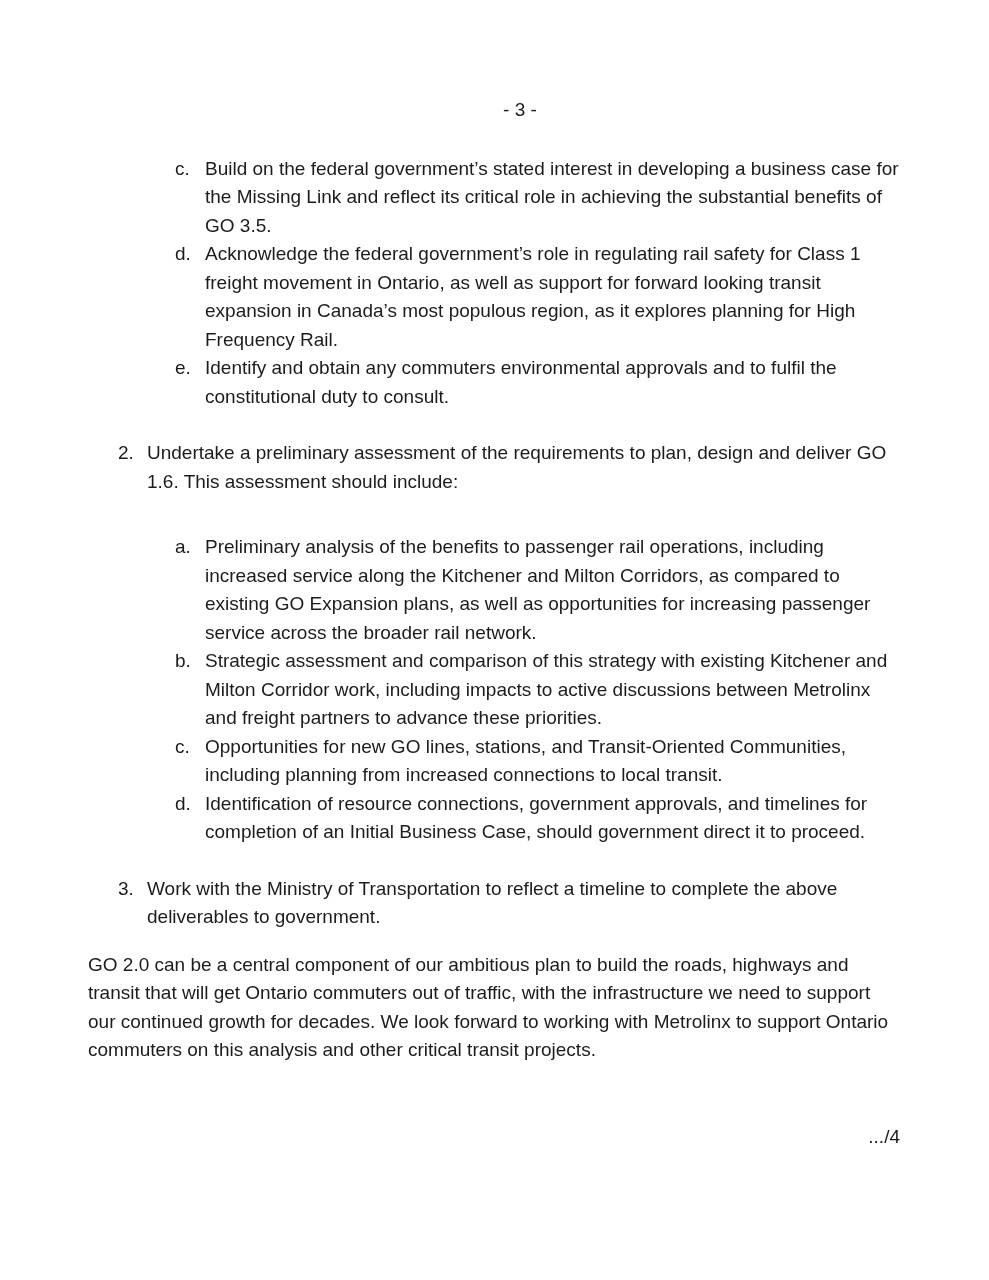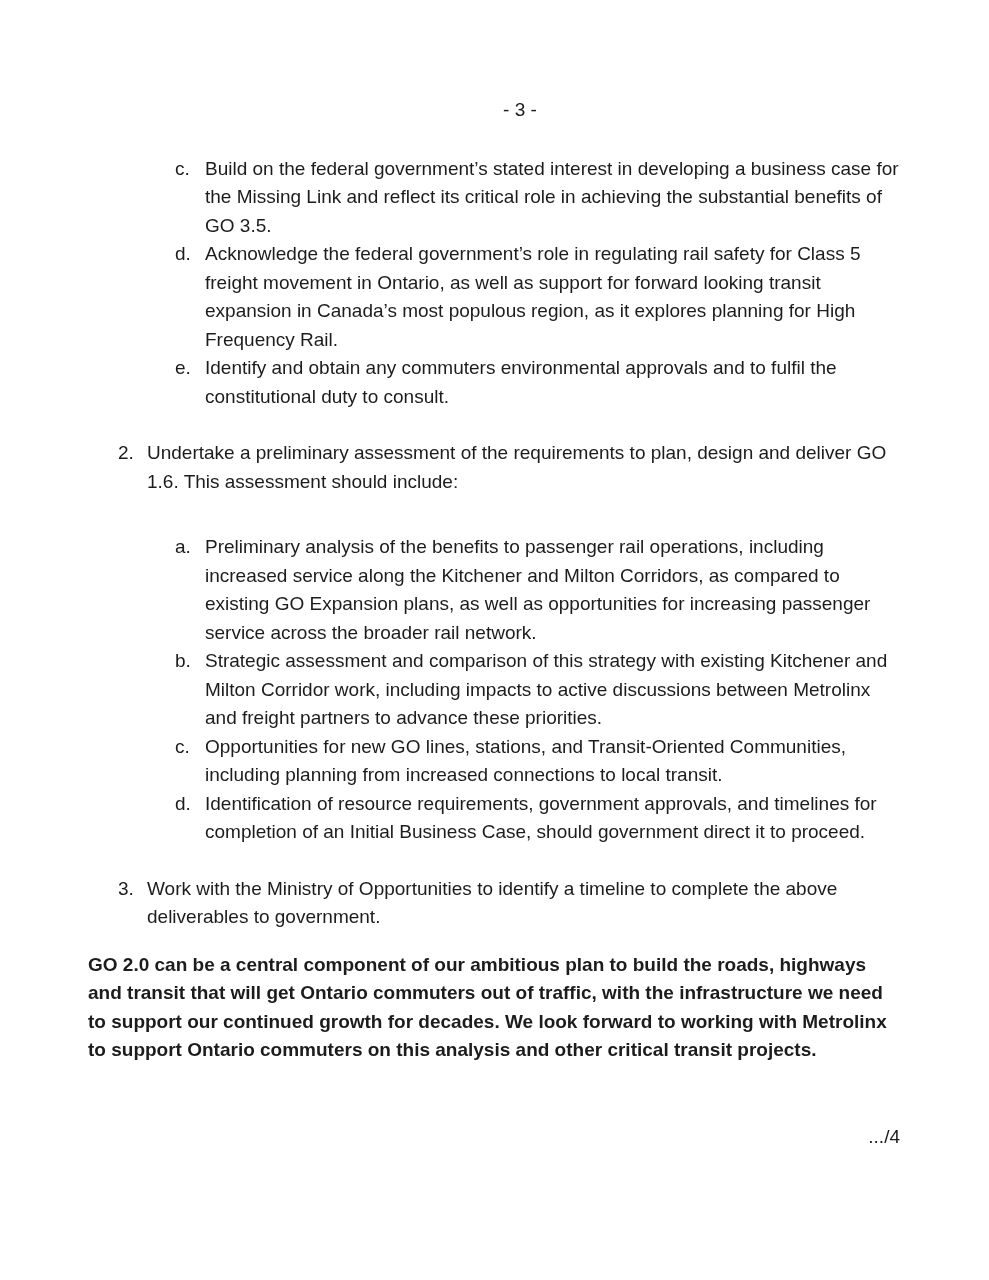--- a/index.html
+++ b/index.html
@@ -47,21 +47,20 @@
     flex: 0 0 29px;
   }
   .li-text {
     flex: 1 1 auto;
   }
   .gap-before-2 { margin-top: 28px; }
   .gap-before-sublist2 { margin-top: 37px; }
   .gap-before-3 { margin-top: 28px; }
   .closing-paragraph {
     margin-top: 19px;
-    font-weight: bold;
   }
   .page-footer {
     margin-top: 58px;
     text-align: right;
     padding-right: 0px;
   }
 </style>
 </head>
 <body>
 
@@ -69,21 +68,21 @@
 
   <div class="page-number">- 3 -</div>
 
   <div>
     <div class="li-row sub-item">
       <span class="li-label">c.</span>
       <span class="li-text">Build on the federal government’s stated interest in developing a business case for the Missing Link and reflect its critical role in achieving the substantial benefits of GO 3.5.</span>
     </div>
     <div class="li-row sub-item">
       <span class="li-label">d.</span>
-      <span class="li-text">Acknowledge the federal government’s role in regulating rail safety for Class 5 freight movement in Ontario, as well as support for forward looking transit expansion in Canada’s most populous region, as it explores planning for High Frequency Rail.</span>
+      <span class="li-text">Acknowledge the federal government’s role in regulating rail safety for Class 1 freight movement in Ontario, as well as support for forward looking transit expansion in Canada’s most populous region, as it explores planning for High Frequency Rail.</span>
     </div>
     <div class="li-row sub-item">
       <span class="li-label">e.</span>
       <span class="li-text">Identify and obtain any commuters environmental approvals and to fulfil the constitutional duty to consult.</span>
     </div>
   </div>
 
   <div class="li-row num-item gap-before-2">
     <span class="li-label">2.</span>
     <span class="li-text">Undertake a preliminary assessment of the requirements to plan, design and deliver GO 1.6. This assessment should include:</span>
@@ -97,26 +96,26 @@
     <div class="li-row sub-item">
       <span class="li-label">b.</span>
       <span class="li-text">Strategic assessment and comparison of this strategy with existing Kitchener and Milton Corridor work, including impacts to active discussions between Metrolinx and freight partners to advance these priorities.</span>
     </div>
     <div class="li-row sub-item">
       <span class="li-label">c.</span>
       <span class="li-text">Opportunities for new GO lines, stations, and Transit-Oriented Communities, including planning from increased connections to local transit.</span>
     </div>
     <div class="li-row sub-item">
       <span class="li-label">d.</span>
-      <span class="li-text">Identification of resource requirements, government approvals, and timelines for completion of an Initial Business Case, should government direct it to proceed.</span>
+      <span class="li-text">Identification of resource connections, government approvals, and timelines for completion of an Initial Business Case, should government direct it to proceed.</span>
     </div>
   </div>
 
   <div class="li-row num-item gap-before-3">
     <span class="li-label">3.</span>
-    <span class="li-text">Work with the Ministry of Opportunities to identify a timeline to complete the above deliverables to government.</span>
+    <span class="li-text">Work with the Ministry of Transportation to reflect a timeline to complete the above deliverables to government.</span>
   </div>
 
   <p class="closing-paragraph">GO 2.0 can be a central component of our ambitious plan to build the roads, highways and transit that will get Ontario commuters out of traffic, with the infrastructure we need to support our continued growth for decades. We look forward to working with Metrolinx to support Ontario commuters on this analysis and other critical transit projects.</p>
 
   <div class="page-footer">.../4</div>
 
 </div>
 
 </body></html>

